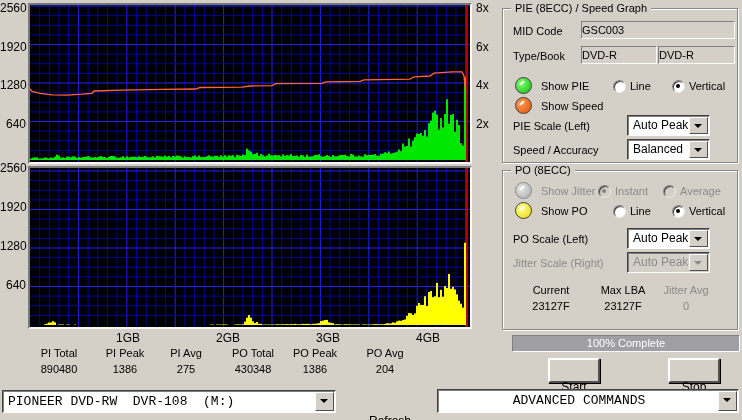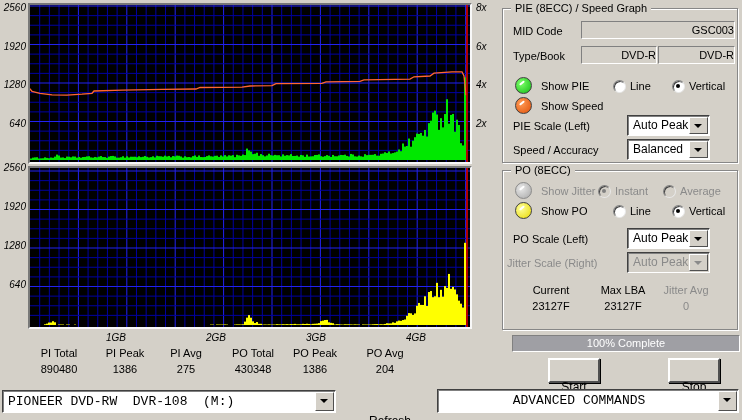--- a/index.html
+++ b/index.html
@@ -3,34 +3,34 @@
 <meta charset="utf-8">
 <style>
   html,body{margin:0;padding:0;}
   body{font-family:"Liberation Sans",sans-serif;background:#d4d0c8;}
   #app{position:relative;width:742px;height:420px;background:#d4d0c8;overflow:hidden;
        font-size:11px;color:#000;}
   
   .chart-frame{position:absolute;border:2px solid;border-color:#787878 #f8f8f8 #f8f8f8 #787878;
                background:#000;}
   .chart-frame svg{display:block;}
-  .tick{position:absolute;font-size:10px;color:#000;line-height:14px;white-space:nowrap;font-style:italic;}
+  .tick{position:absolute;font-size:12px;color:#000;line-height:14px;white-space:nowrap;}
   .tick.r{text-align:right;width:26px;}
-  .tick.c{text-align:left;width:34px;}
+  .tick.c{text-align:right;width:34px;}
   
   .stat{position:absolute;width:64px;text-align:center;font-size:11px;}
   .stat .sl{margin-bottom:4px;}
   
   .grpbox{position:absolute;border:1px solid #878787;
           box-shadow:inset 1px 1px 0 #ffffff,1px 1px 0 #ffffff;}
   .grplabel{position:absolute;top:-7px;left:8px;background:#d4d0c8;padding:0 4px;font-size:11px;}
   .lbl{position:absolute;font-size:11px;white-space:nowrap;}
   .lbl.dis{color:#8a8a8a;}
   .field{position:absolute;height:16px;border:1px solid;border-color:#808080 #ffffff #ffffff #808080;
-         background:#d4d0c8;text-align:right;font-size:11px;line-height:16px;}
+         background:#d4d0c8;text-align:left;font-size:11px;line-height:16px;}
   
   .led{position:absolute;width:15px;height:15px;border-radius:50%;border:1px solid #404040;}
   .led:after{content:"";position:absolute;left:3px;top:4px;width:6px;height:2px;
              background:#ffffff;transform:rotate(-40deg);border-radius:2px;}
   .led.green{background:radial-gradient(circle at 35% 35%,#7dff6a,#12bb12);}
   .led.orange{background:radial-gradient(circle at 35% 35%,#ff9b55,#e05008);}
   .led.yellow{background:radial-gradient(circle at 35% 35%,#ffff9d,#e8d800);}
   .led.dis{background:radial-gradient(circle at 35% 35%,#e8e8e8,#a8a8a8);border-color:#8a8a8a;}
   
   .radio{position:absolute;width:11px;height:11px;border-radius:50%;background:#fff;
@@ -676,21 +676,21 @@
     <span class="lbl" style="left:186px;top:34px">Vertical</span>
 
     <span class="lbl" style="left:10px;top:62px">PO Scale (Left)</span>
     <div class="combo" style="left:124px;top:57px;width:81px">
       <span class="ctext">Auto Peak</span>
       <span class="cbtn">
           <span class="arr"></span>
         </span>
     </div>
 
-    <span class="lbl dis" style="left:4px;top:86px">Jitter Scale (Right)</span>
+    <span class="lbl dis" style="left:10px;top:86px">Jitter Scale (Right)</span>
     <div class="combo dis" style="left:124px;top:81px;width:81px">
       <span class="ctext">Auto Peak</span>
       <span class="cbtn">
           <span class="arr"></span>
         </span>
     </div>
 
     <span class="lbl" style="left:17px;top:113px;width:62px;text-align:center">Current</span>
     <span class="lbl" style="left:89px;top:113px;width:62px;text-align:center">Max LBA</span>
     <span class="lbl dis" style="left:152px;top:113px;width:62px;text-align:center">Jitter Avg</span>

